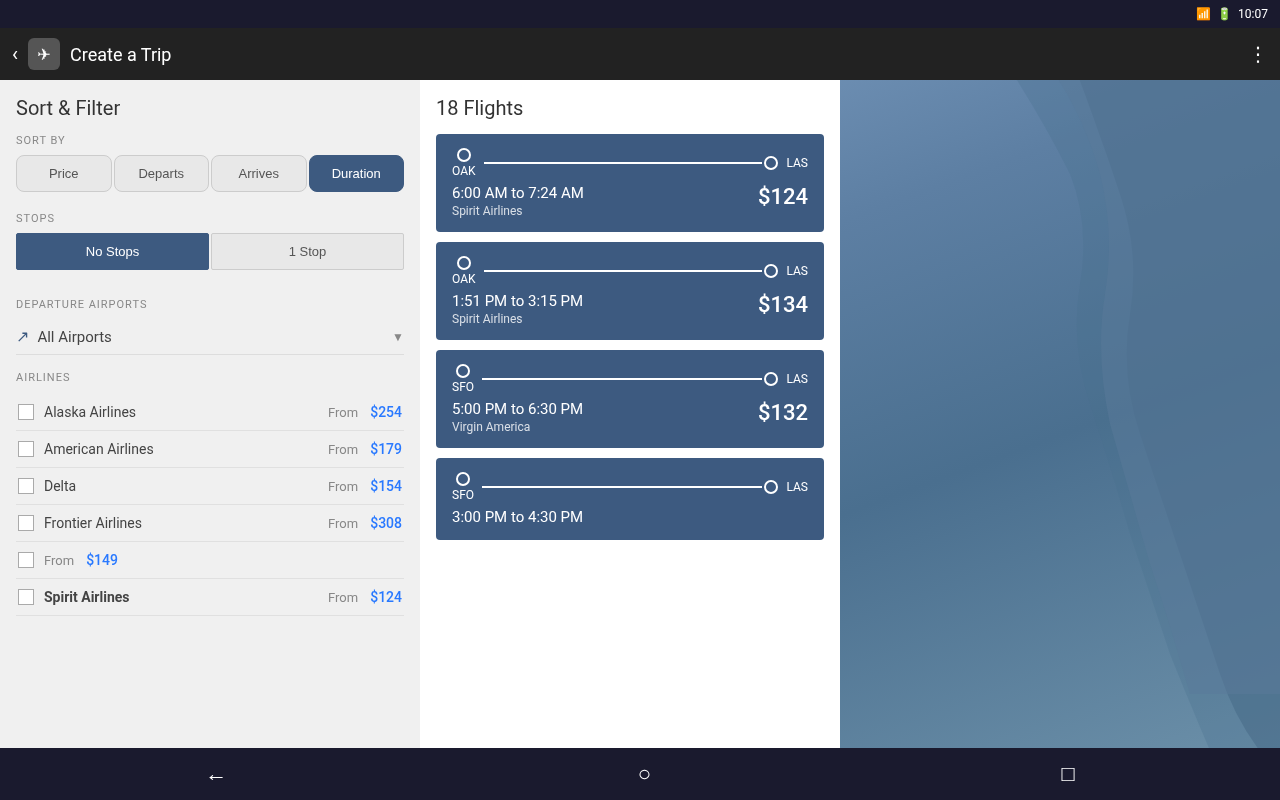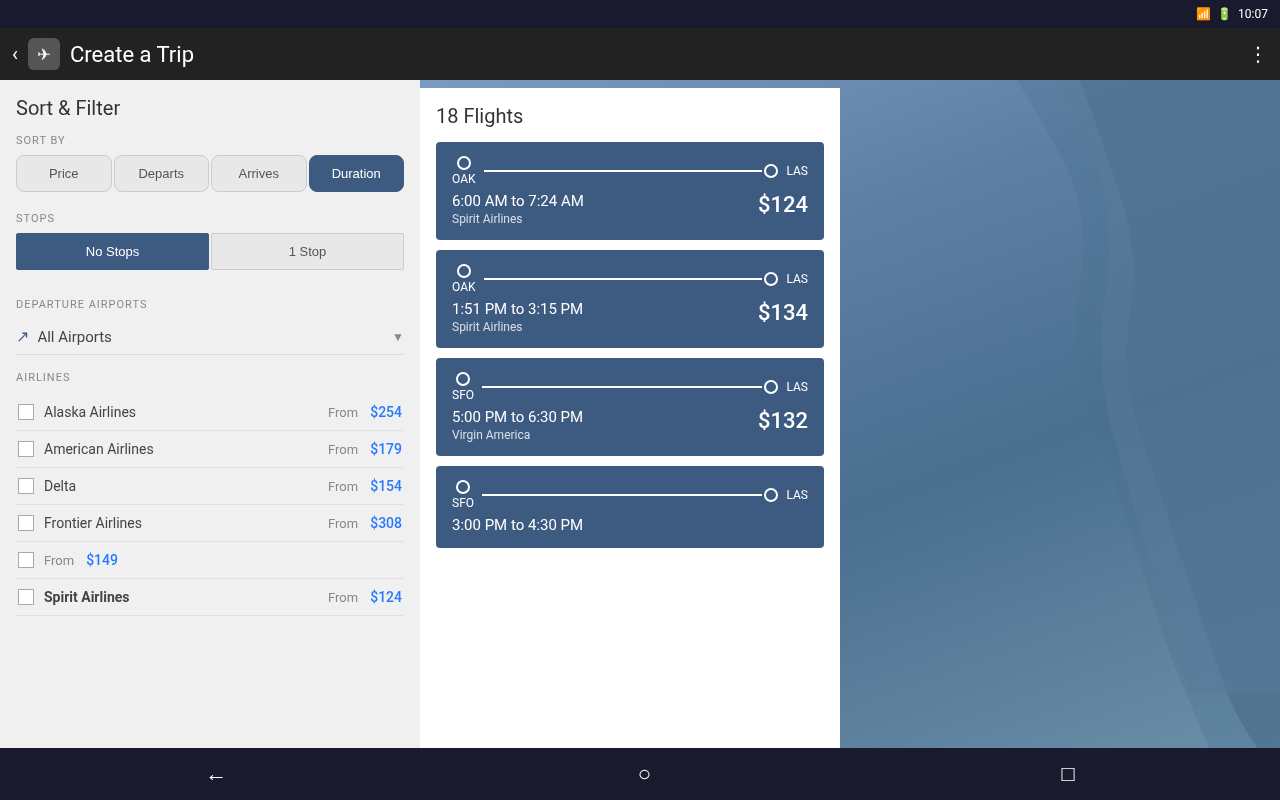--- a/index.html
+++ b/index.html
@@ -31,21 +31,21 @@
     }
     .back-btn { font-size: 20px; margin-right: 10px; cursor: pointer; color: white; }
     .app-icon {
       width: 32px; height: 32px;
       background: #555;
       border-radius: 6px;
       display: flex; align-items: center; justify-content: center;
       margin-right: 10px;
       font-size: 16px;
     }
-    .top-title { font-size: 22px; font-weight: 400; color: white; flex: 1; }
+    .top-title { font-size: 18px; font-weight: 400; color: white; flex: 1; }
     .more-dots { font-size: 20px; color: white; cursor: pointer; }
 
     
     .main-content { display: flex; flex: 1; overflow: hidden; }
 
     
     .left-panel {
       width: 420px;
       background: #f0f0f0;
       display: flex;
@@ -171,21 +171,21 @@
       position: absolute;
       inset: 0;
       background: linear-gradient(160deg, #7a9bbf 0%, #5d7fa3 30%, #4a6f8f 60%, #6b8fa8 100%);
     }
     
     .map-svg { position: absolute; inset: 0; width: 100%; height: 100%; }
 
     
     .flights-panel {
       position: absolute;
-      top: 8px; left: 0;
+      top: 0; left: 0;
       width: 420px;
       bottom: 0;
       background: white;
       overflow-y: auto;
       padding: 16px;
     }
     .flights-count { font-size: 20px; color: #333; margin-bottom: 14px; }
 
     .flight-card {
       background: #3d5a80;

